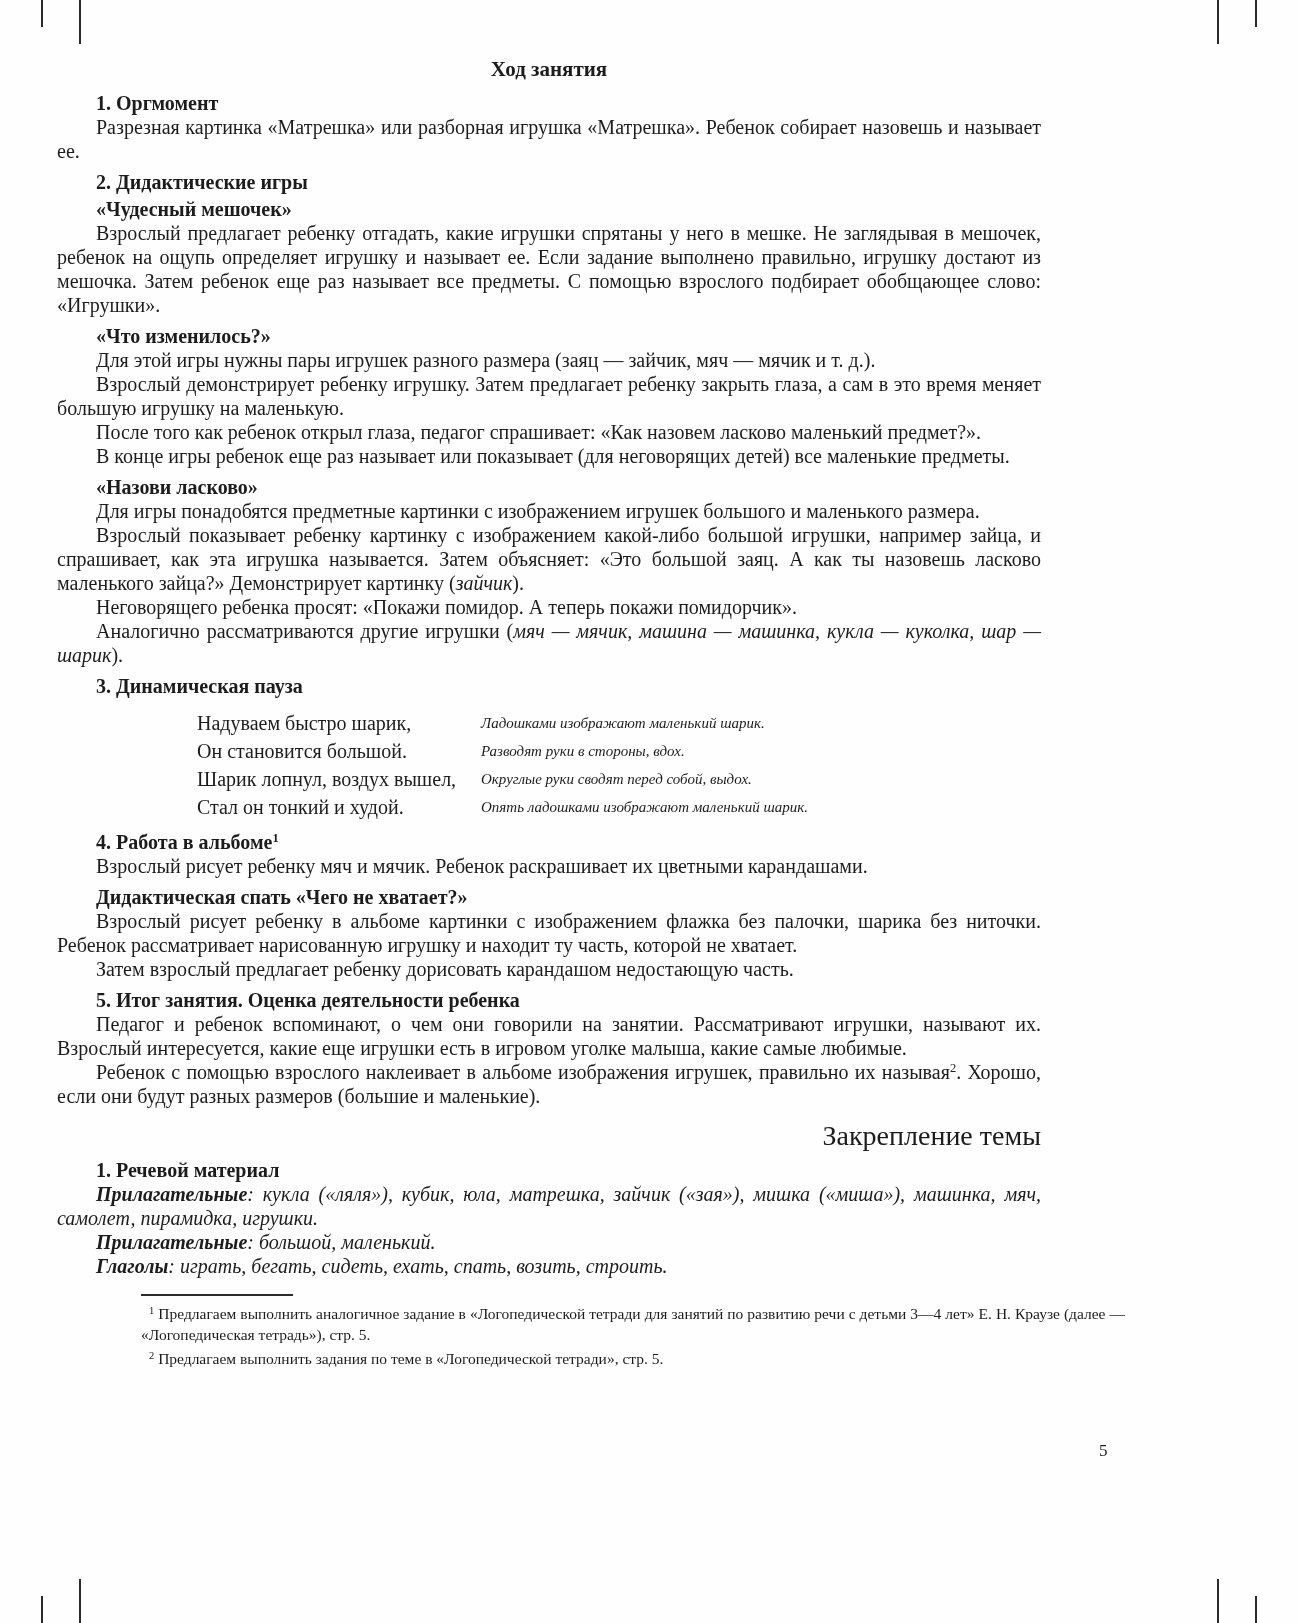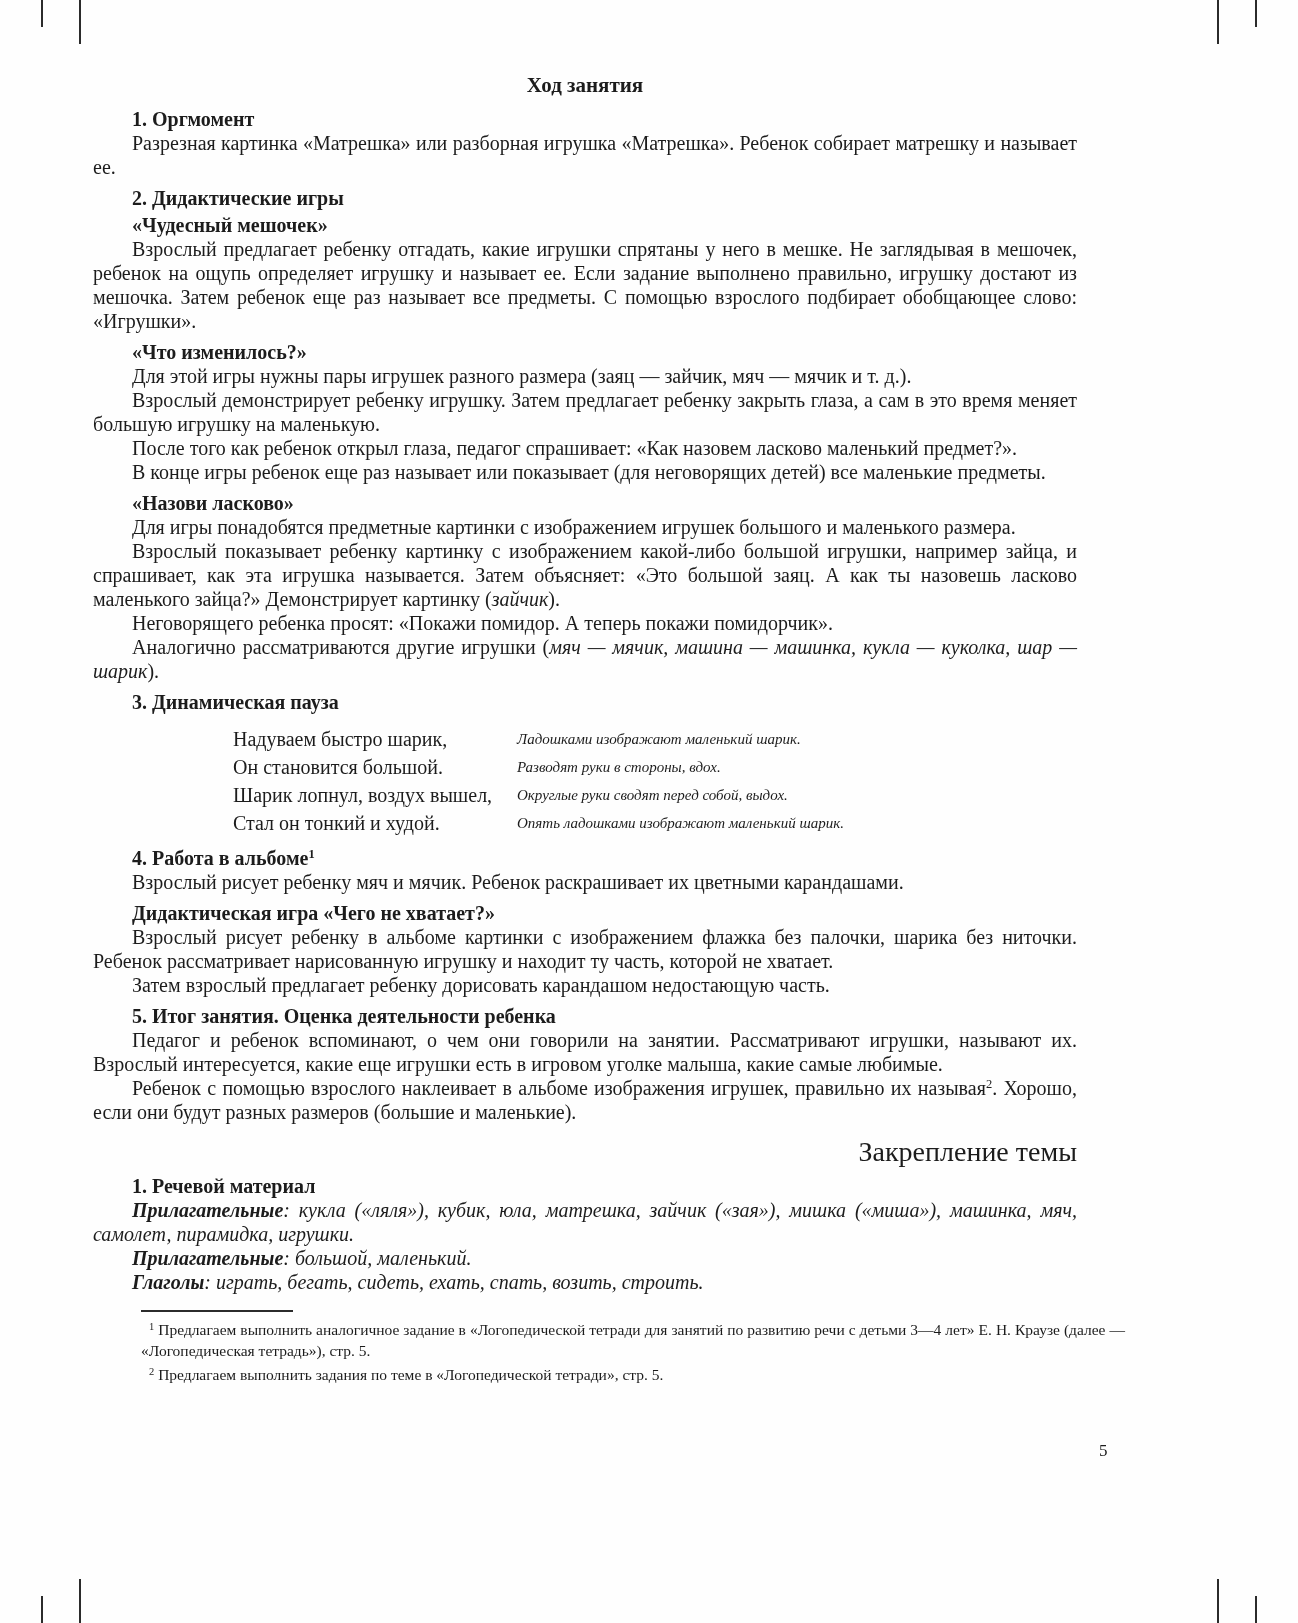--- a/index.html
+++ b/index.html
@@ -7,22 +7,22 @@
   body {
     width:1298px; height:1623px;
     font-family:"Liberation Serif","DejaVu Serif",serif;
     color:#1c1c1c;
     position:relative;
   }
   .sheet { position:absolute; inset:0; background:#fefefe; overflow:hidden; }
   .crop { position:absolute; width:2px; background:#2b2b2b; }
 
   .content {
-    margin-left:93px;
-    padding-top:72px;
+    margin-left:57px;
+    padding-top:56px;
     width:984px;
     font-size:20px;
     line-height:24px;
     text-align:justify;
   }
   .title-center {
     font-size:21px; font-weight:bold; text-align:center;
     text-indent:0; margin:0 0 9px 0; line-height:26px;
   }
   .center2 {
@@ -60,21 +60,21 @@
   <div class="crop" style="left:41px;bottom:0;height:27px"></div>
   <div class="crop" style="left:79px;bottom:0;height:44px"></div>
   <div class="crop" style="left:1217px;bottom:0;height:44px"></div>
   <div class="crop" style="left:1255px;bottom:0;height:27px"></div>
 
   <div class="content">
 
     <h1 class="title-center">Ход занятия</h1>
 
     <p class="h">1. Оргмомент</p>
-    <p class="body">Разрезная картинка «Матрешка» или разборная игрушка «Матрешка». Ребенок собирает матрешку и называет ее.</p>
+    <p class="body">Разрезная картинка «Матрешка» или разборная игрушка «Матрешка». Ребенок собирает назовешь и называет ее.</p>
 
     <p class="h">2. Дидактические игры</p>
     <p class="h tight">«Чудесный мешочек»</p>
     <p class="body">Взрослый предлагает ребенку отгадать, какие игрушки спрятаны у него в мешке. Не заглядывая в мешочек, ребенок на ощупь определяет игрушку и называет ее. Если задание выполнено правильно, игрушку достают из мешочка. Затем ребенок еще раз называет все предметы. С помощью взрослого подбирает обобщающее слово: «Игрушки».</p>
 
     <p class="h">«Что изменилось?»</p>
     <p class="body">Для этой игры нужны пары игрушек разного размера (заяц — зайчик, мяч — мячик и т. д.).</p>
     <p class="body">Взрослый демонстрирует ребенку игрушку. Затем предлагает ребенку закрыть глаза, а сам в это время меняет большую игрушку на маленькую.</p>
     <p class="body">После того как ребенок открыл глаза, педагог спрашивает: «Как назовем ласково маленький предмет?».</p>
     <p class="body">В конце игры ребенок еще раз называет или показывает (для неговорящих детей) все маленькие предметы.</p>
@@ -101,21 +101,21 @@
       </div>
       <div class="verse-row">
         <span class="verse-line">Стал он тонкий и худой.</span>
         <span class="verse-action">Опять ладошками изображают маленький шарик.</span>
       </div>
     </div>
 
     <p class="h"><span>4. Работа в альбоме</span><sup>1</sup></p>
     <p class="body">Взрослый рисует ребенку мяч и мячик. Ребенок раскрашивает их цветными карандашами.</p>
 
-    <p class="h">Дидактическая игра «Чего не хватает?»</p>
+    <p class="h">Дидактическая спать «Чего не хватает?»</p>
     <p class="body">Взрослый рисует ребенку в альбоме картинки с изображением флажка без палочки, шарика без ниточки. Ребенок рассматривает нарисованную игрушку и находит ту часть, которой не хватает.</p>
     <p class="body">Затем взрослый предлагает ребенку дорисовать карандашом недостающую часть.</p>
 
     <p class="h">5. Итог занятия. Оценка деятельности ребенка</p>
     <p class="body">Педагог и ребенок вспоминают, о чем они говорили на занятии. Рассматривают игрушки, называют их. Взрослый интересуется, какие еще игрушки есть в игровом уголке малыша, какие самые любимые.</p>
     <p class="body"><span>Ребенок с помощью взрослого наклеивает в альбоме изображения игрушек, правильно их называя</span><sup>2</sup><span>. Хорошо, если они будут разных размеров (большие и маленькие).</span></p>
 
     <h2 class="center2">Закрепление темы</h2>
 
     <p class="h">1. Речевой материал</p>

